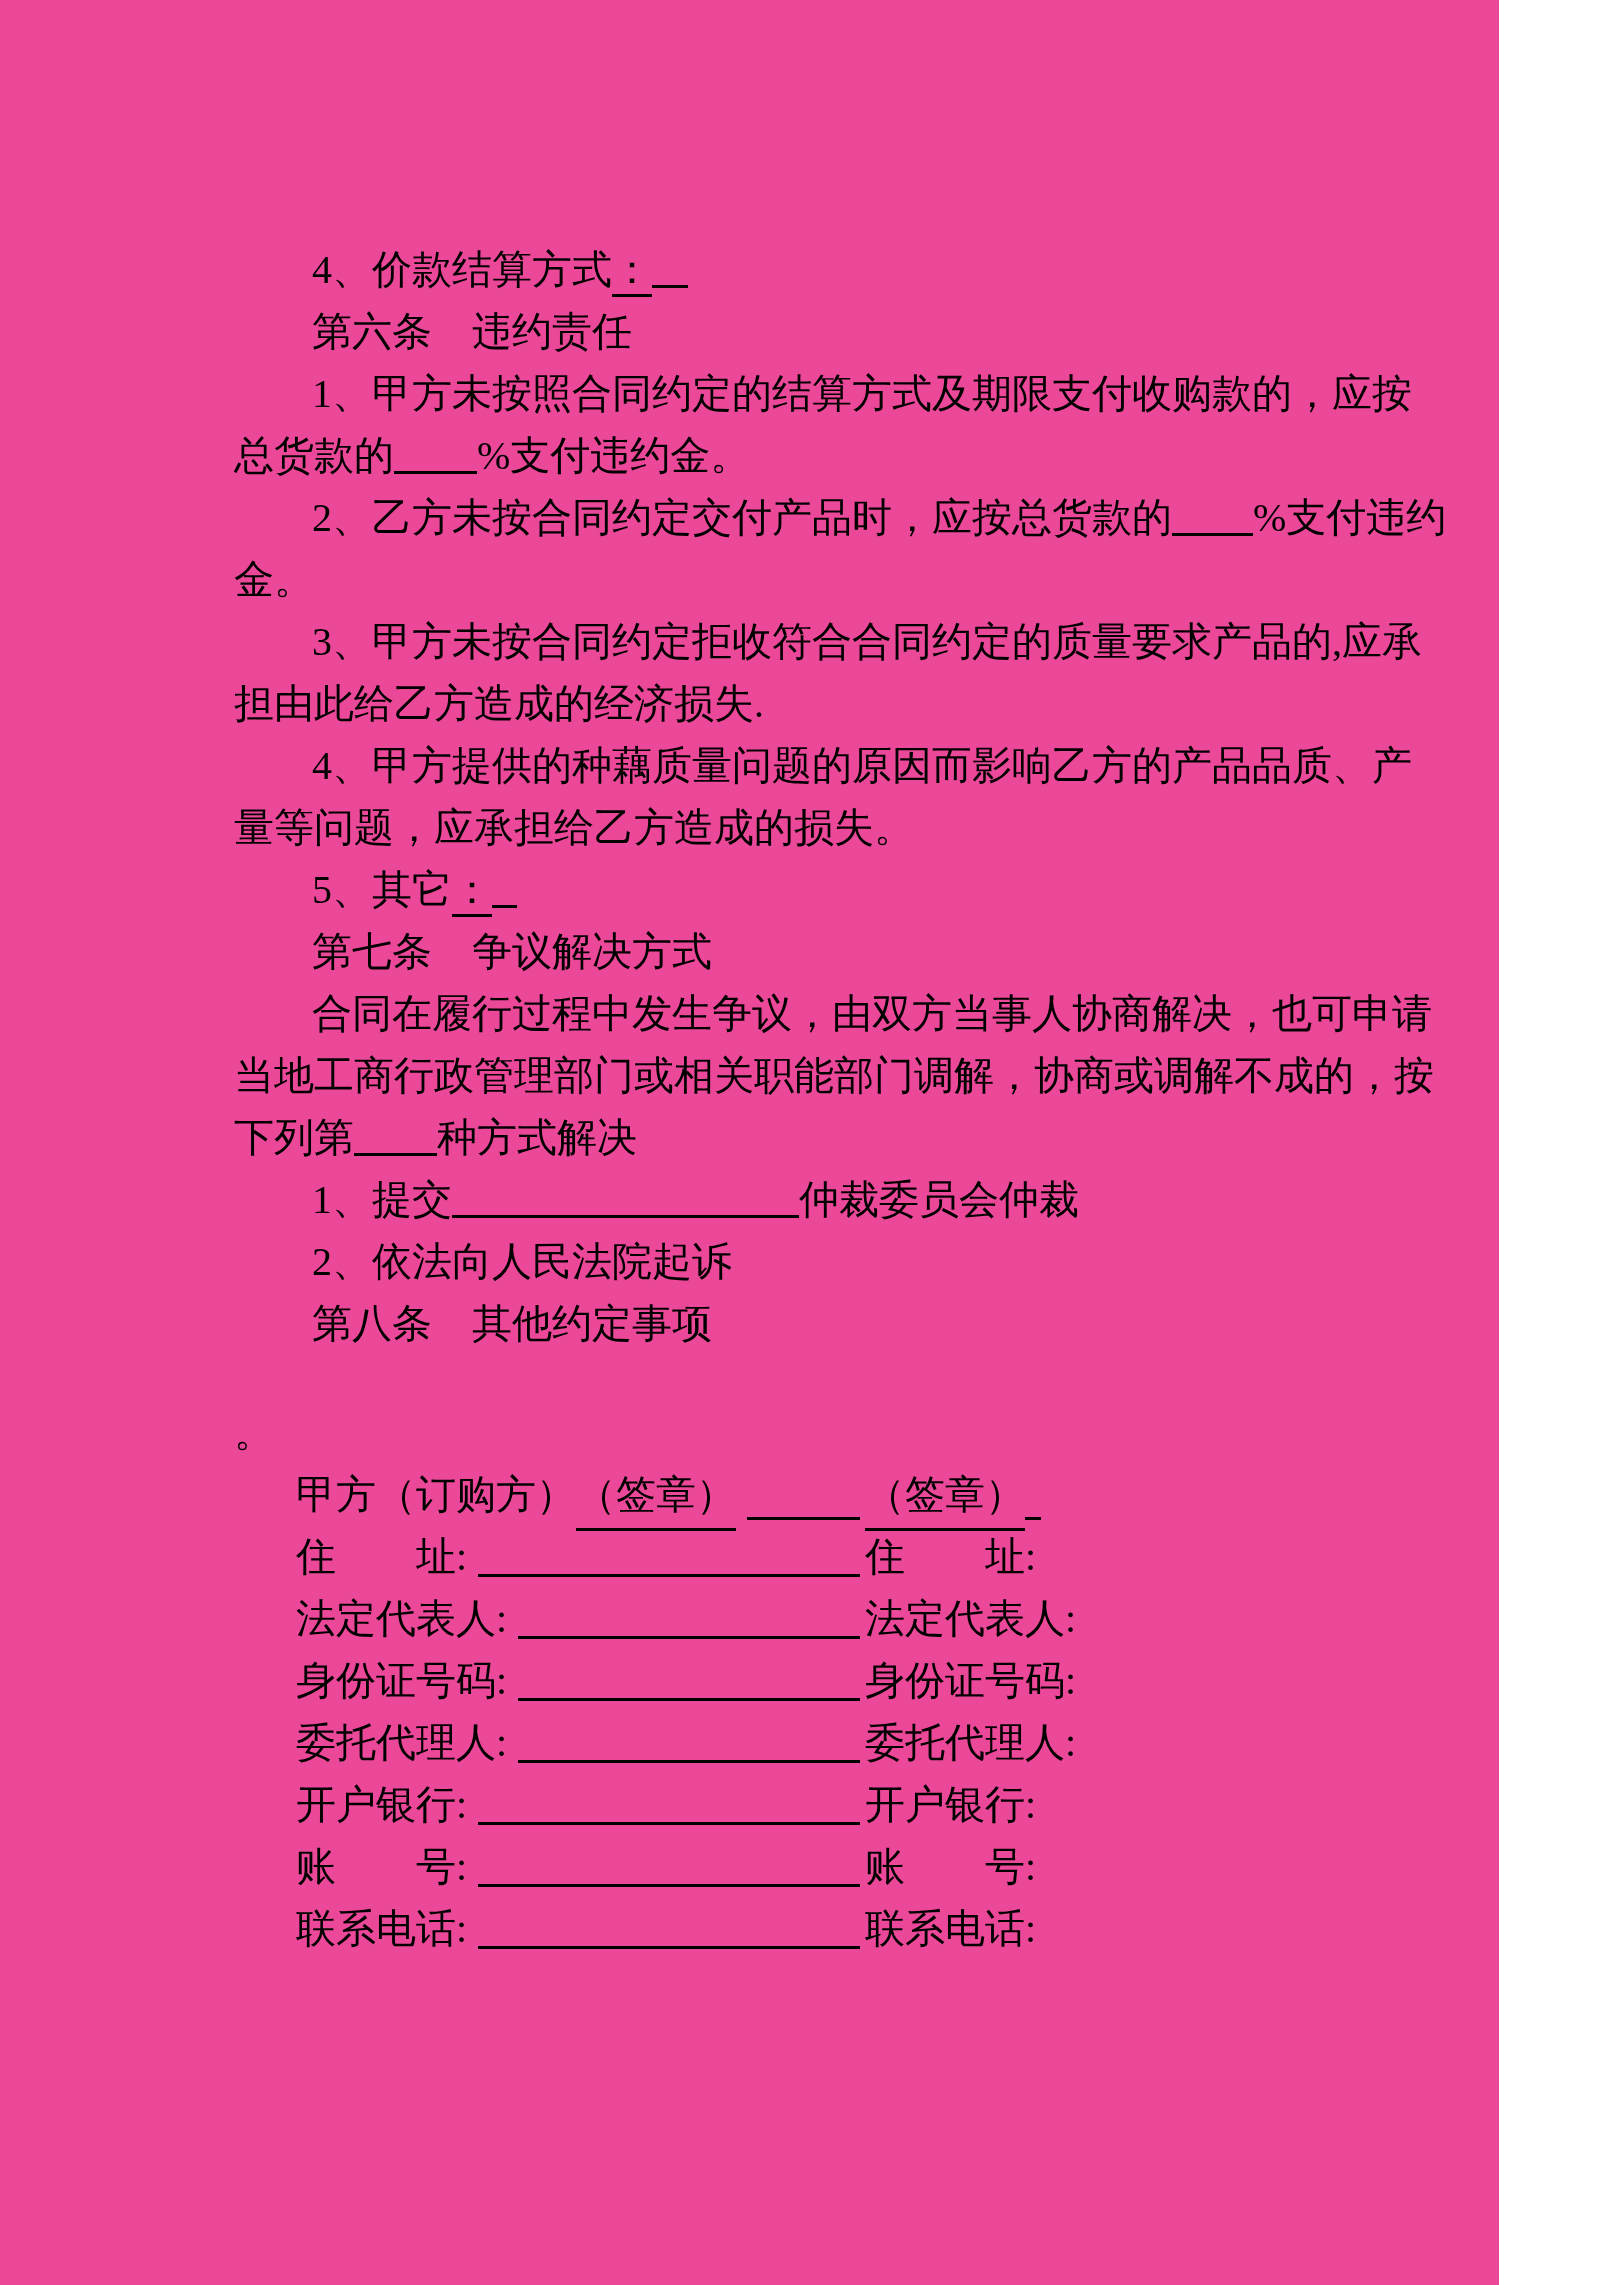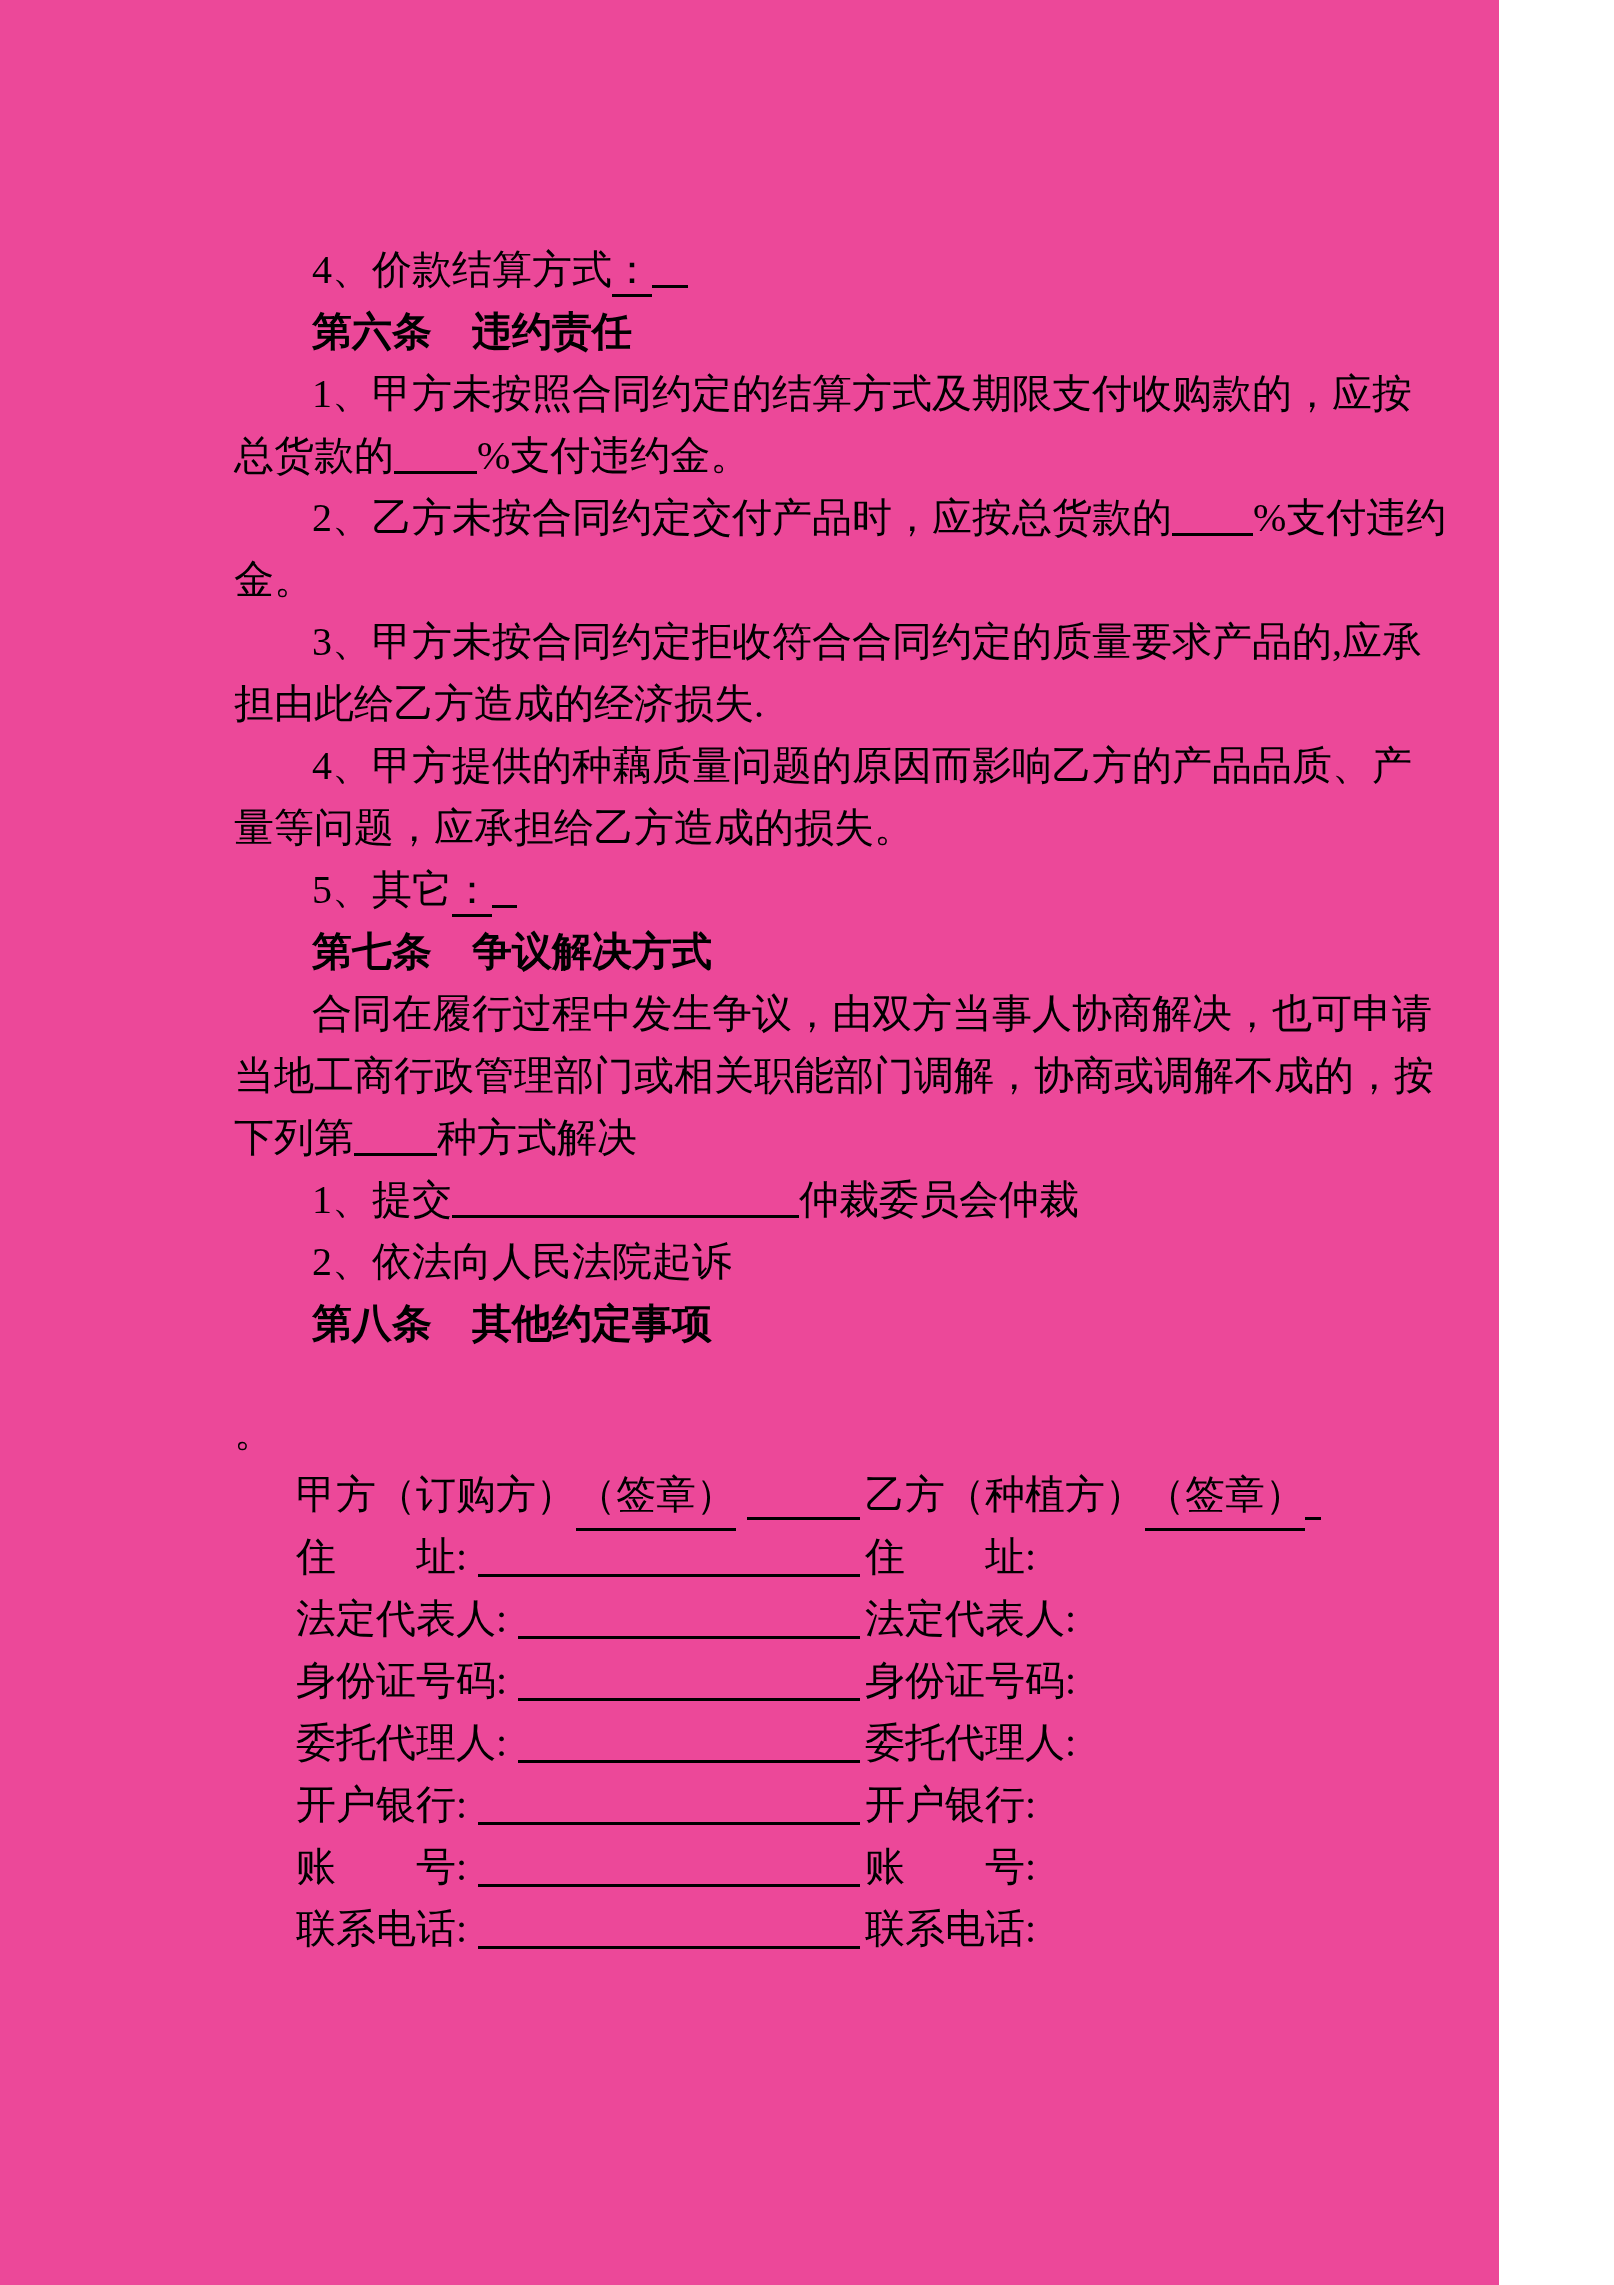--- a/index.html
+++ b/index.html
@@ -13,21 +13,21 @@
     font-size:40px;
     box-sizing:border-box;
     padding:239px 136px 0 234px;
     overflow:hidden;
   }
   .line{
     height:62px;
     line-height:62px;
     white-space:nowrap;
   }
-  .line.heading{font-weight:bold;}
+  .line.heading{font-weight:normal;}
   .line.ind{padding-left:78px;}
   .line.sig{padding-left:62px;display:flex;align-items:baseline;}
   .sig-left{display:inline-flex;align-items:baseline;width:569px;justify-content:center;}
   .sig-right{display:inline-flex;align-items:baseline;flex:1 1 auto;}
   .run{display:inline;}
   .u{border-bottom:3.6px solid #000;padding-bottom:1.8px;}
   .blank{
     display:inline-block;
     height:27px;
     border-bottom:3.6px solid #000;
@@ -49,21 +49,20 @@
 </head>
 <body>
 
 <div class="page" id="doc-page"><div class="line body ind"><span class="run">4、价款结算方式</span><span class="run u">：</span><span class="blank" style="width: 36px;"></span></div><div class="line heading ind"><span class="run">第六条　违约责任</span></div><div class="line body ind"><span class="run">1、甲方未按照合同约定的结算方式及期限支付收购款的，应按</span></div><div class="line body"><span class="run">总货款的</span><span class="blank" style="width: 83px;"></span><span class="run">%支付违约金。</span></div><div class="line body ind"><span class="run">2、乙方未按合同约定交付产品时，应按总货款的</span><span class="blank" style="width: 81px;"></span><span class="run">%支付违约</span></div><div class="line body"><span class="run">金。</span></div><div class="line body ind"><span class="run">3、甲方未按合同约定拒收符合合同约定的质量要求产品的,应承</span></div><div class="line body"><span class="run">担由此给乙方造成的经济损失.</span></div><div class="line body ind"><span class="run">4、甲方提供的种藕质量问题的原因而影响乙方的产品品质、产</span></div><div class="line body"><span class="run">量等问题，应承担给乙方造成的损失。</span></div><div class="line body ind"><span class="run">5、其它</span><span class="run u">：</span><span class="blank" style="width: 25px;"></span></div><div class="line heading ind"><span class="run">第七条　争议解决方式</span></div><div class="line body ind"><span class="run">合同在履行过程中发生争议，由双方当事人协商解决，也可申请</span></div><div class="line body"><span class="run">当地工商行政管理部门或相关职能部门调解，协商或调解不成的，按</span></div><div class="line body"><span class="run">下列第</span><span class="blank" style="width: 83px;"></span><span class="run">种方式解决</span></div><div class="line body ind"><span class="run">1、提交</span><span class="blank" style="width: 347px;"></span><span class="run">仲裁委员会仲裁</span></div><div class="line body ind"><span class="run">2、依法向人民法院起诉</span></div><div class="line heading ind"><span class="run">第八条　其他约定事项</span></div><div class="line blank"></div><div class="line blank"></div><div class="line body"><span class="run">。</span></div><div class="line sig">
       <span class="sig-left">
         <span class="run">甲方（订购方）</span>
         <span class="run u">（签章）</span>
         <span class="fill"></span>
       </span>
       <span class="sig-right">
-        <span class="run">乙方（种植方）</span>
         <span class="run u">（签章）</span>
         <span class="blank" style="width: 16.3px;"></span>
       </span>
     </div><div class="line sig">
       <span class="sig-left">
         <span class="run">住　　址:</span>
         <span class="fill"></span>
       </span>
       <span class="sig-right">
         <span class="run">住　　址:</span>

